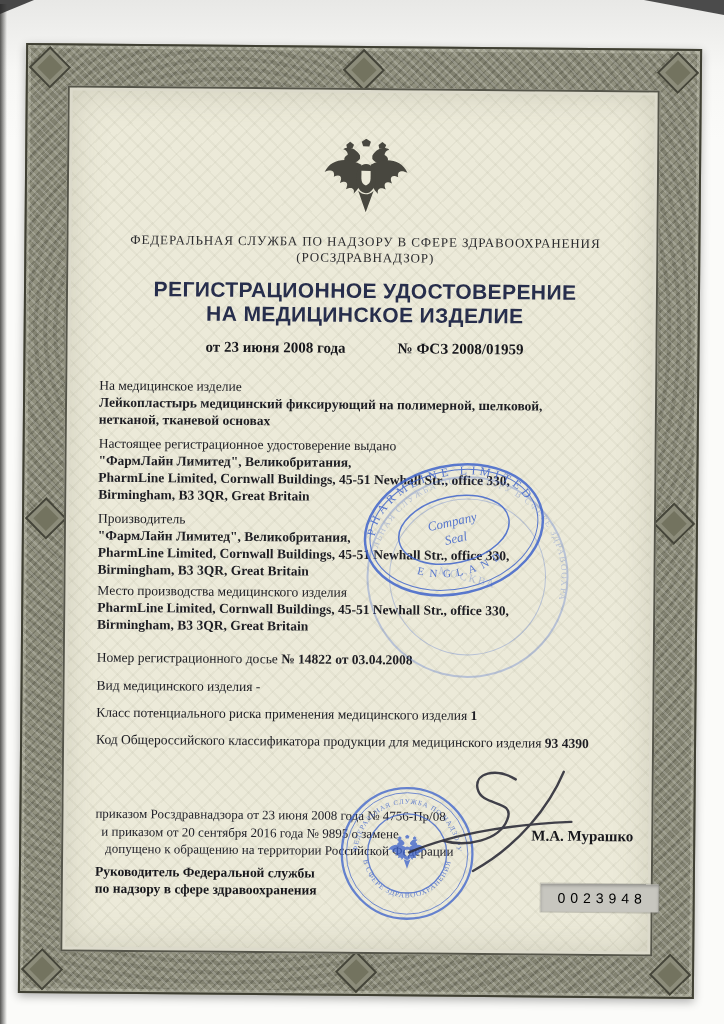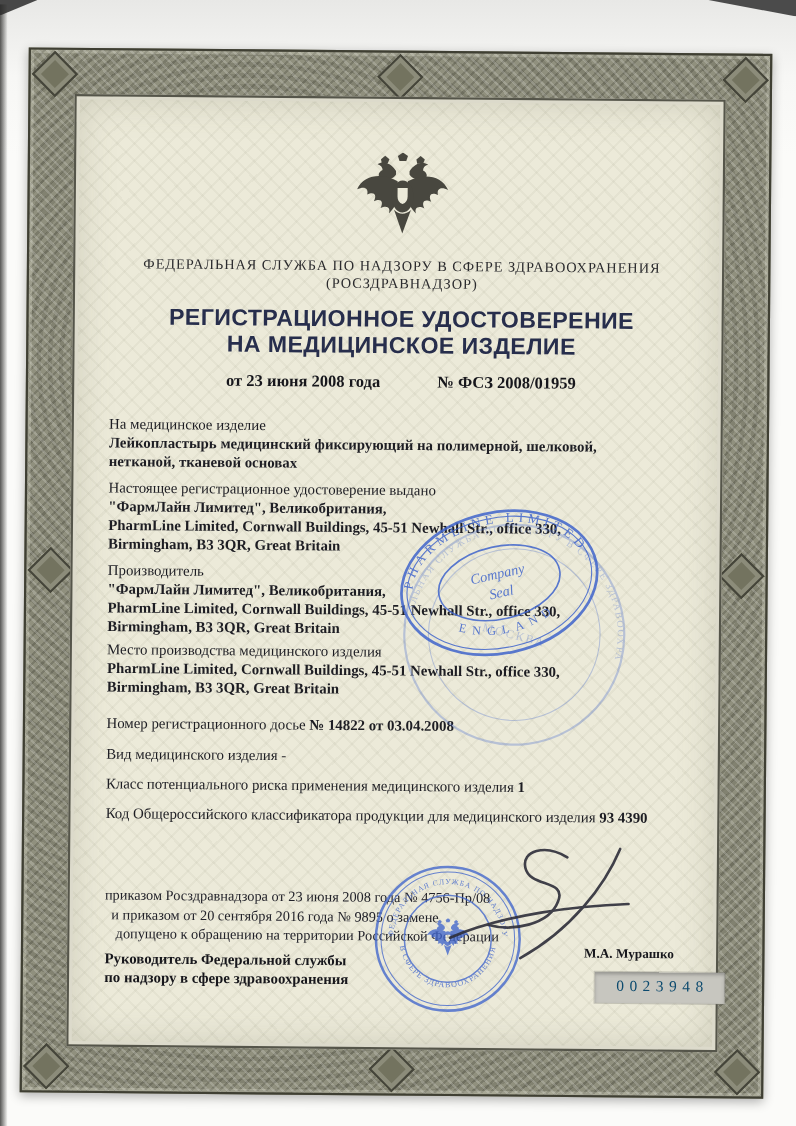--- a/index.html
+++ b/index.html
@@ -69,27 +69,27 @@
   .f-kind { margin-top:11px; }
   .f-risk { margin-top:10px; }
   .f-okp { margin-top:10px; }
 
   .orders { margin-top:57px; font-size:13px; color:#22222a; line-height:17.5px; }
   .orders .o2 { padding-left:6px; }
   .orders .o3 { padding-left:10px; }
 
   .sign-position { margin-top:5px; font-weight:700; font-size:13.5px; line-height:17.5px; color:#17171c; }
 
-  .signer-name { position:absolute; left:468px; top:768px; font-weight:700; font-size:12px; color:#17171c; }
+  .signer-name { position:absolute; left:468px; top:736px; font-weight:700; font-size:15px; color:#17171c; }
 
   .serial-box { position:absolute; left:478px; top:792px; width:118px; height:28px; background:#c7c6bf;
                 box-shadow:inset 0 2px 3px rgba(70,70,70,.35), 0 0 0 1px rgba(120,120,115,.35);
                 display:flex; align-items:center; justify-content:center; }
-  .serial-box span { font-family:Liberation Serif, serif; font-size:14px; letter-spacing:5px;
-                     color:#0c4a6e; padding-left:5px; }
+  .serial-box span { font-family:Liberation Sans, sans-serif; font-size:14px; letter-spacing:5px;
+                     color:#000000; padding-left:5px; }
 
   .stamp { position:absolute; color:#4065cc; pointer-events:none; }
   .stamp svg { width:100%; height:100%; display:block; }
   .stamp-faint { left:296px; top:380px; width:212px; height:212px; transform:rotate(14deg); opacity:.3; }
   .stamp-seal  { left:292px; top:368px; width:192px; height:142px; transform:rotate(-13deg); opacity:.85; }
   .stamp-round { left:275px; top:694px; width:138px; height:138px; opacity:.78; }
 
   .signature-svg { position:absolute; left:340px; top:674px; width:172px; height:114px;
                    color:#2e2e3a; opacity:.9; pointer-events:none; }
 

